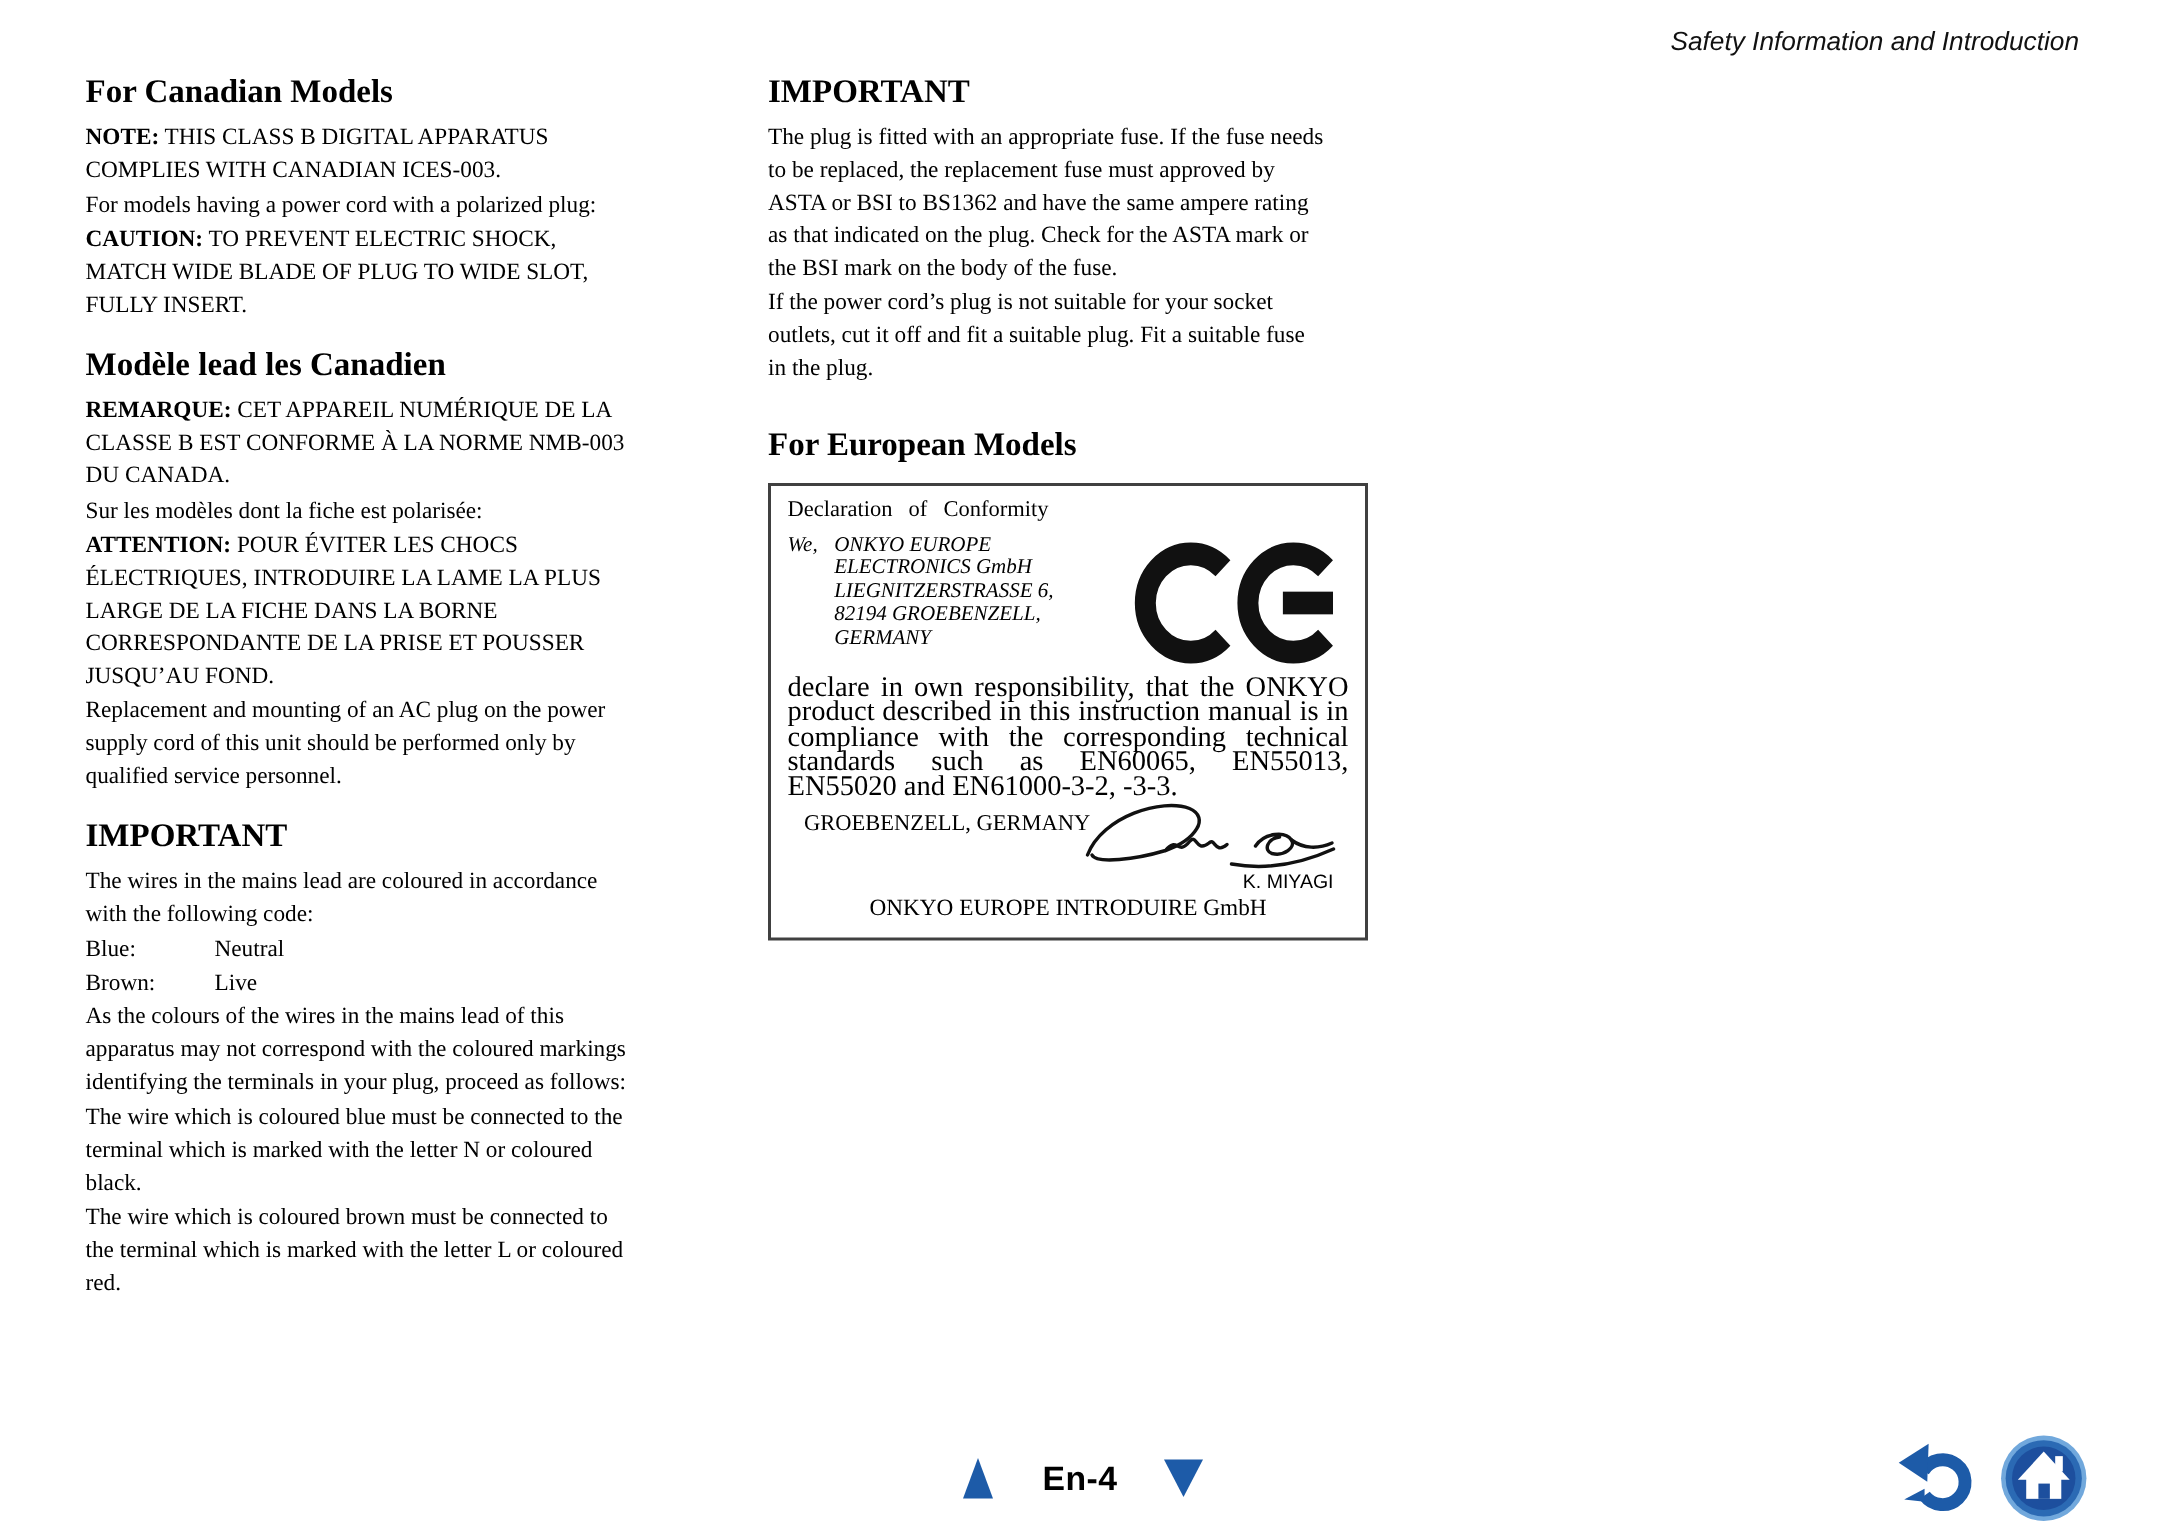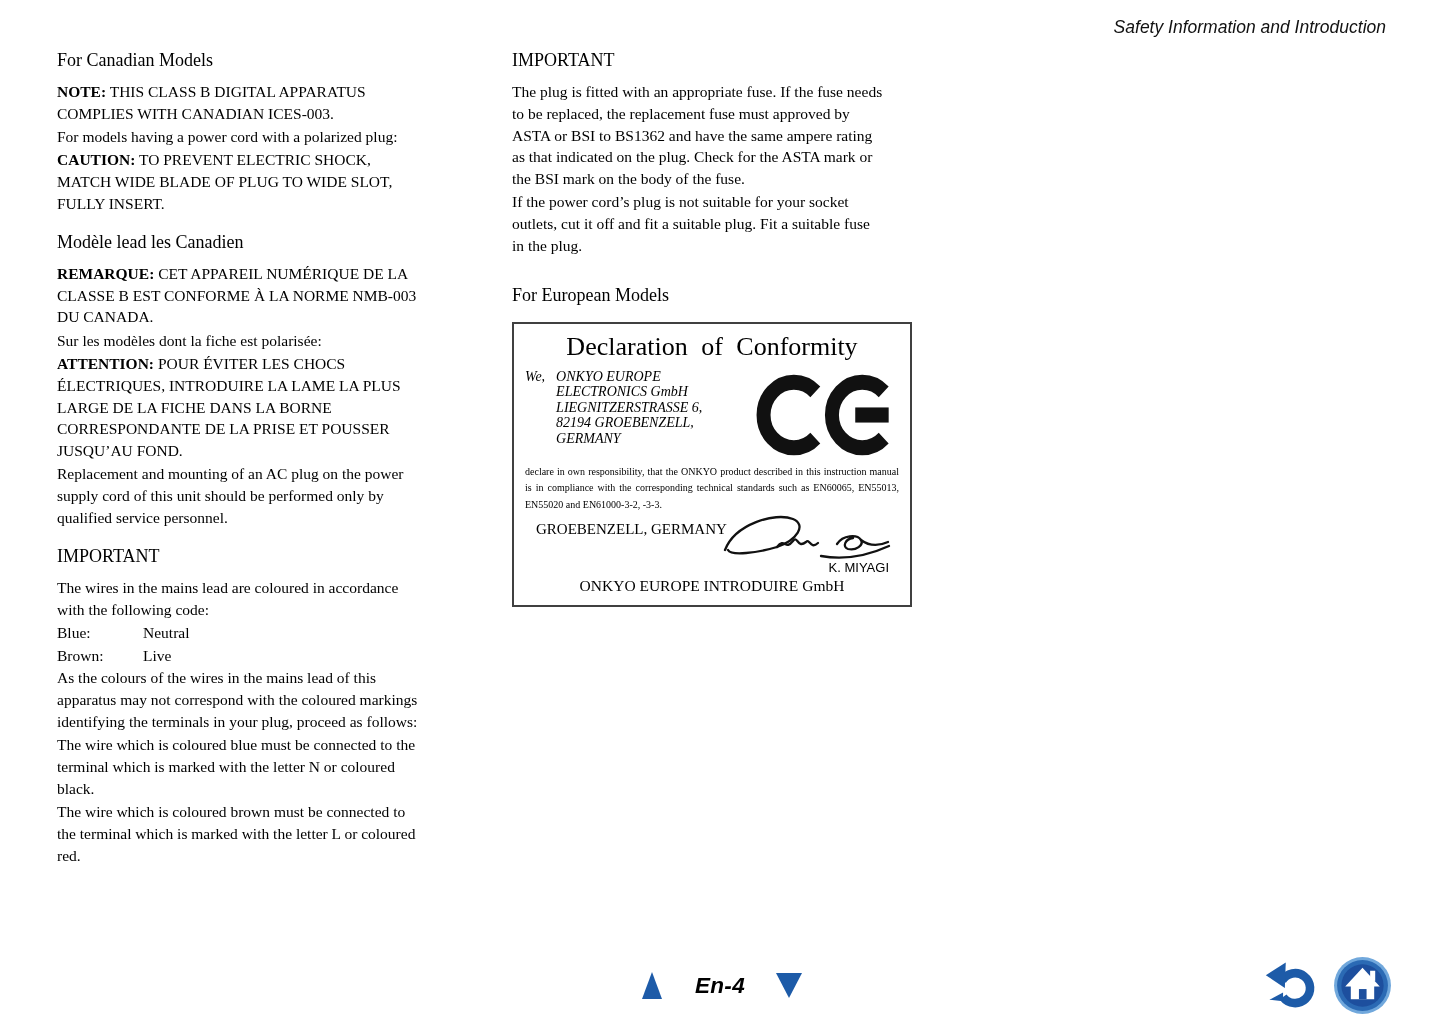--- a/index.html
+++ b/index.html
@@ -10,43 +10,43 @@
   }
   .page-header {
     position:absolute; top:17px; right:59px;
     font-family:"Liberation Sans", sans-serif; font-style:italic; font-size:17.5px;
     color:#111;
     text-align:right;
   }
   .col { position:absolute; top:48px; }
   .col-left  { left:57px;  width:452px; }
   .col-right { left:512px; width:442px; }
-  h2.sec { font-size:18px; line-height:25px; font-weight:normal; margin:15px 0 8px; }
+  h2.sec { font-size:22px; line-height:25px; font-weight:bold; margin:15px 0 8px; }
   h2.sec.first { margin-top:0; }
   h2.sec.mt-lg { margin-top:26px; }
   .p { font-size:15.5px; line-height:21.8px; white-space:pre-line; margin-bottom:1.5px; }
   .b { font-weight:bold; }
   .wire-row { display:flex; font-size:15.5px; line-height:22.6px; }
   .wire-label { width:76px; text-align:left; }
   .wire-value { margin-left:10px; }
 
   .doc-box { width:400px; border:2px solid #404040; margin-top:14px; padding:8px 11px 10px; }
-  .doc-title { text-align:center; font-size:26px; word-spacing:7px; }
+  .doc-title { text-align:left; font-size:15px; word-spacing:7px; }
   .doc-row { display:flex; margin-top:7px; }
   .doc-we { display:flex; font-size:14px; line-height:15.5px;font-style:italic; }
   .doc-company { margin-left:11px; white-space:pre-line; }
   .ce { margin-left:auto; margin-right:8px; margin-top:4px; flex:none; }
-  .doc-body { margin-top:7px; font-size:10px; line-height:16.4px; text-align:justify; }
+  .doc-body { margin-top:7px; font-size:19px; line-height:16.4px; text-align:justify; }
   .doc-sig { position:relative; height:58px; margin-top:4px; }
   .doc-place { position:absolute; left:11px; top:4px; font-size:15px; }
   .sig { position:absolute; right:2px; top:-8px; }
   .doc-signer { position:absolute; right:10px; bottom:0; font-family:"Liberation Sans", sans-serif; font-size:13px; }
   .doc-footer { text-align:center; font-size:15.5px; margin-top:2px; }
 
-  .bottom-nav { position:absolute; left:642px; top:972px; display:flex; align-items:center;font-style:italic; }
+  .bottom-nav { position:absolute; left:642px; top:972px; display:flex; align-items:center; }
   .tri-up {
     width:0; height:0; cursor:pointer;
     border-left:10.5px solid transparent; border-right:10.5px solid transparent;
     border-bottom:27px solid #1d5ba8;
   }
   .page-num {
     font-family:"Liberation Sans", sans-serif; font-weight:bold; font-size:22.5px;
     margin:0 31px 0 33px; letter-spacing:.3px;
   }
   .tri-down {

